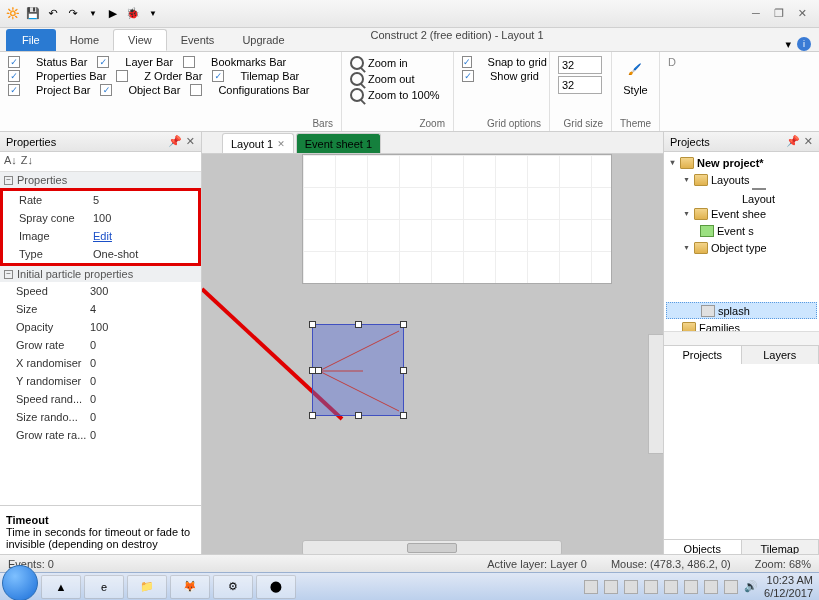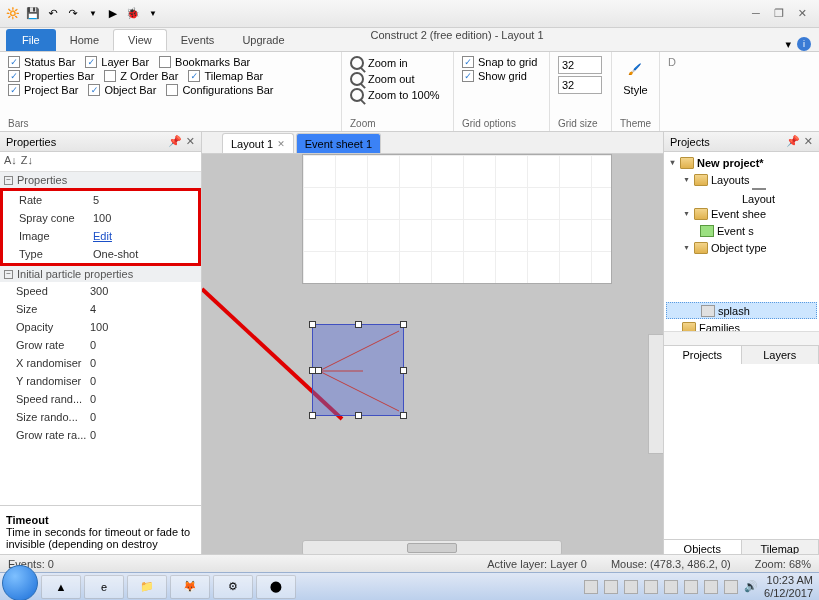--- a/index.html
+++ b/index.html
@@ -19,22 +19,22 @@
 .ribtabs .tab { padding:4px 14px; color:#444; height:22px; display:flex;align-items:center;}
 .ribtabs .tab.active { background:#fff; border:1px solid #cfcfcf; border-bottom:1px solid #fff; border-radius:3px 3px 0 0;}
 .ribtabs .help { margin-left:auto; display:flex; gap:6px; padding-right:8px; align-items:center;}
 .ribtabs .help .circ{width:14px;height:14px;border-radius:50%;background:#3a7bd5;color:#fff;display:flex;align-items:center;justify-content:center;font-size:9px;}
 
 
 .ribbon { height: 80px; background:#fdfdfd; border-bottom:1px solid #cfcfcf; display:flex;}
 .ribgroup { border-right:1px solid #e0e0e0; padding:4px 8px 2px 8px; display:flex; flex-direction:column; }
 .ribgroup .rows { flex:1; display:flex; flex-direction:column; gap:2px;}
 .ribgroup .row { display:flex; gap:10px;}
-.ribgroup .lbl { text-align:left; color:#666; font-size:10px; padding-top:2px;}
-.chk { display:flex; align-items:center; gap:4px; white-space:nowrap;}
+.ribgroup .lbl { text-align:right; color:#666; font-size:10px; padding-top:2px;}
+.chk { display:flex; align-items:center; gap:16px; white-space:nowrap;}
 .chk .box { width:12px;height:12px;border:1px solid #888;background:#fff;display:flex;align-items:center;justify-content:center;}
 .chk .box.on::after{content:"✓";font-size:9px;color:#2a7ad2;line-height:1;}
 .zoomitem{display:flex;align-items:center;gap:4px;}
 .mag{width:14px;height:14px;border:2px solid #555;border-radius:50%;position:relative;}
 .mag::after{content:"";position:absolute;width:6px;height:2px;background:#555;bottom:-3px;right:-4px;transform:rotate(45deg);}
 .numfield{width:44px;height:18px;border:1px solid #aaa;background:#fff;padding:6px 3px;display:flex;align-items:center;}
 .styleic{width:26px;height:26px;display:flex;align-items:center;justify-content:center;}
 
 
 .main { position:absolute; top:132px; left:0; right:0; bottom:42px; display:flex;}
@@ -51,21 +51,21 @@
 .proprow .k{width:90px;padding-left:16px;color:#333;white-space:nowrap;overflow:hidden;text-overflow:ellipsis;}
 .proprow .v{flex:1;color:#333;}
 .proprow .v.link{color:#1a4fc7;text-decoration:underline;}
 .redbox{border:3px solid #e00000;}
 .propdesc{border-top:1px solid #cfcfcf;padding:8px 6px;background:#fff;flex-shrink:0;}
 .propdesc b{font-weight:bold;}
 
 .center { flex:1; display:flex; flex-direction:column; position:relative;}
 .doctabs{height:22px;background:#f0f0f0;border-bottom:1px solid #cfcfcf;display:flex;align-items:flex-end;padding-left:20px;gap:2px;}
 .doctab{padding:2px 8px;background:#fff;border:1px solid #cfcfcf;border-bottom:none;border-radius:3px 3px 0 0;display:flex;align-items:center;gap:4px;height:20px;}
-.doctab.ev{background:#3b82f6;}
+.doctab.ev{background:#15803d;}
 .doctab .x{color:#888;font-size:9px;}
 .canvas{flex:1;background:#c6c6c6;position:relative;overflow:hidden;}
 .whitepg{position:absolute;left:100px;top:0;width:310px;height:130px;background:#fff;border:1px solid #aaa;background-image:linear-gradient(#eee 1px,transparent 1px),linear-gradient(90deg,#eee 1px,transparent 1px);background-size:32px 32px;}
 .selobj{position:absolute;left:110px;top:170px;width:92px;height:92px;background:rgba(90,110,210,0.45);border:1px solid #4050c0;}
 .handle{position:absolute;width:7px;height:7px;background:#fff;border:1px solid #3a3a3a;}
 .redline{position:absolute;pointer-events:none;}
 .hscroll{position:absolute;bottom:2px;left:100px;width:260px;height:16px;background:#e8e8e8;border:1px solid #bbb;border-radius:3px;display:flex;align-items:center;justify-content:center;}
 .hscroll .thumb{width:50px;height:10px;background:#cfcfcf;border:1px solid #aaa;border-radius:2px;}
 .vscroll{position:absolute;right:-1px;top:180px;width:16px;height:120px;background:#e8e8e8;border:1px solid #bbb;}
 

